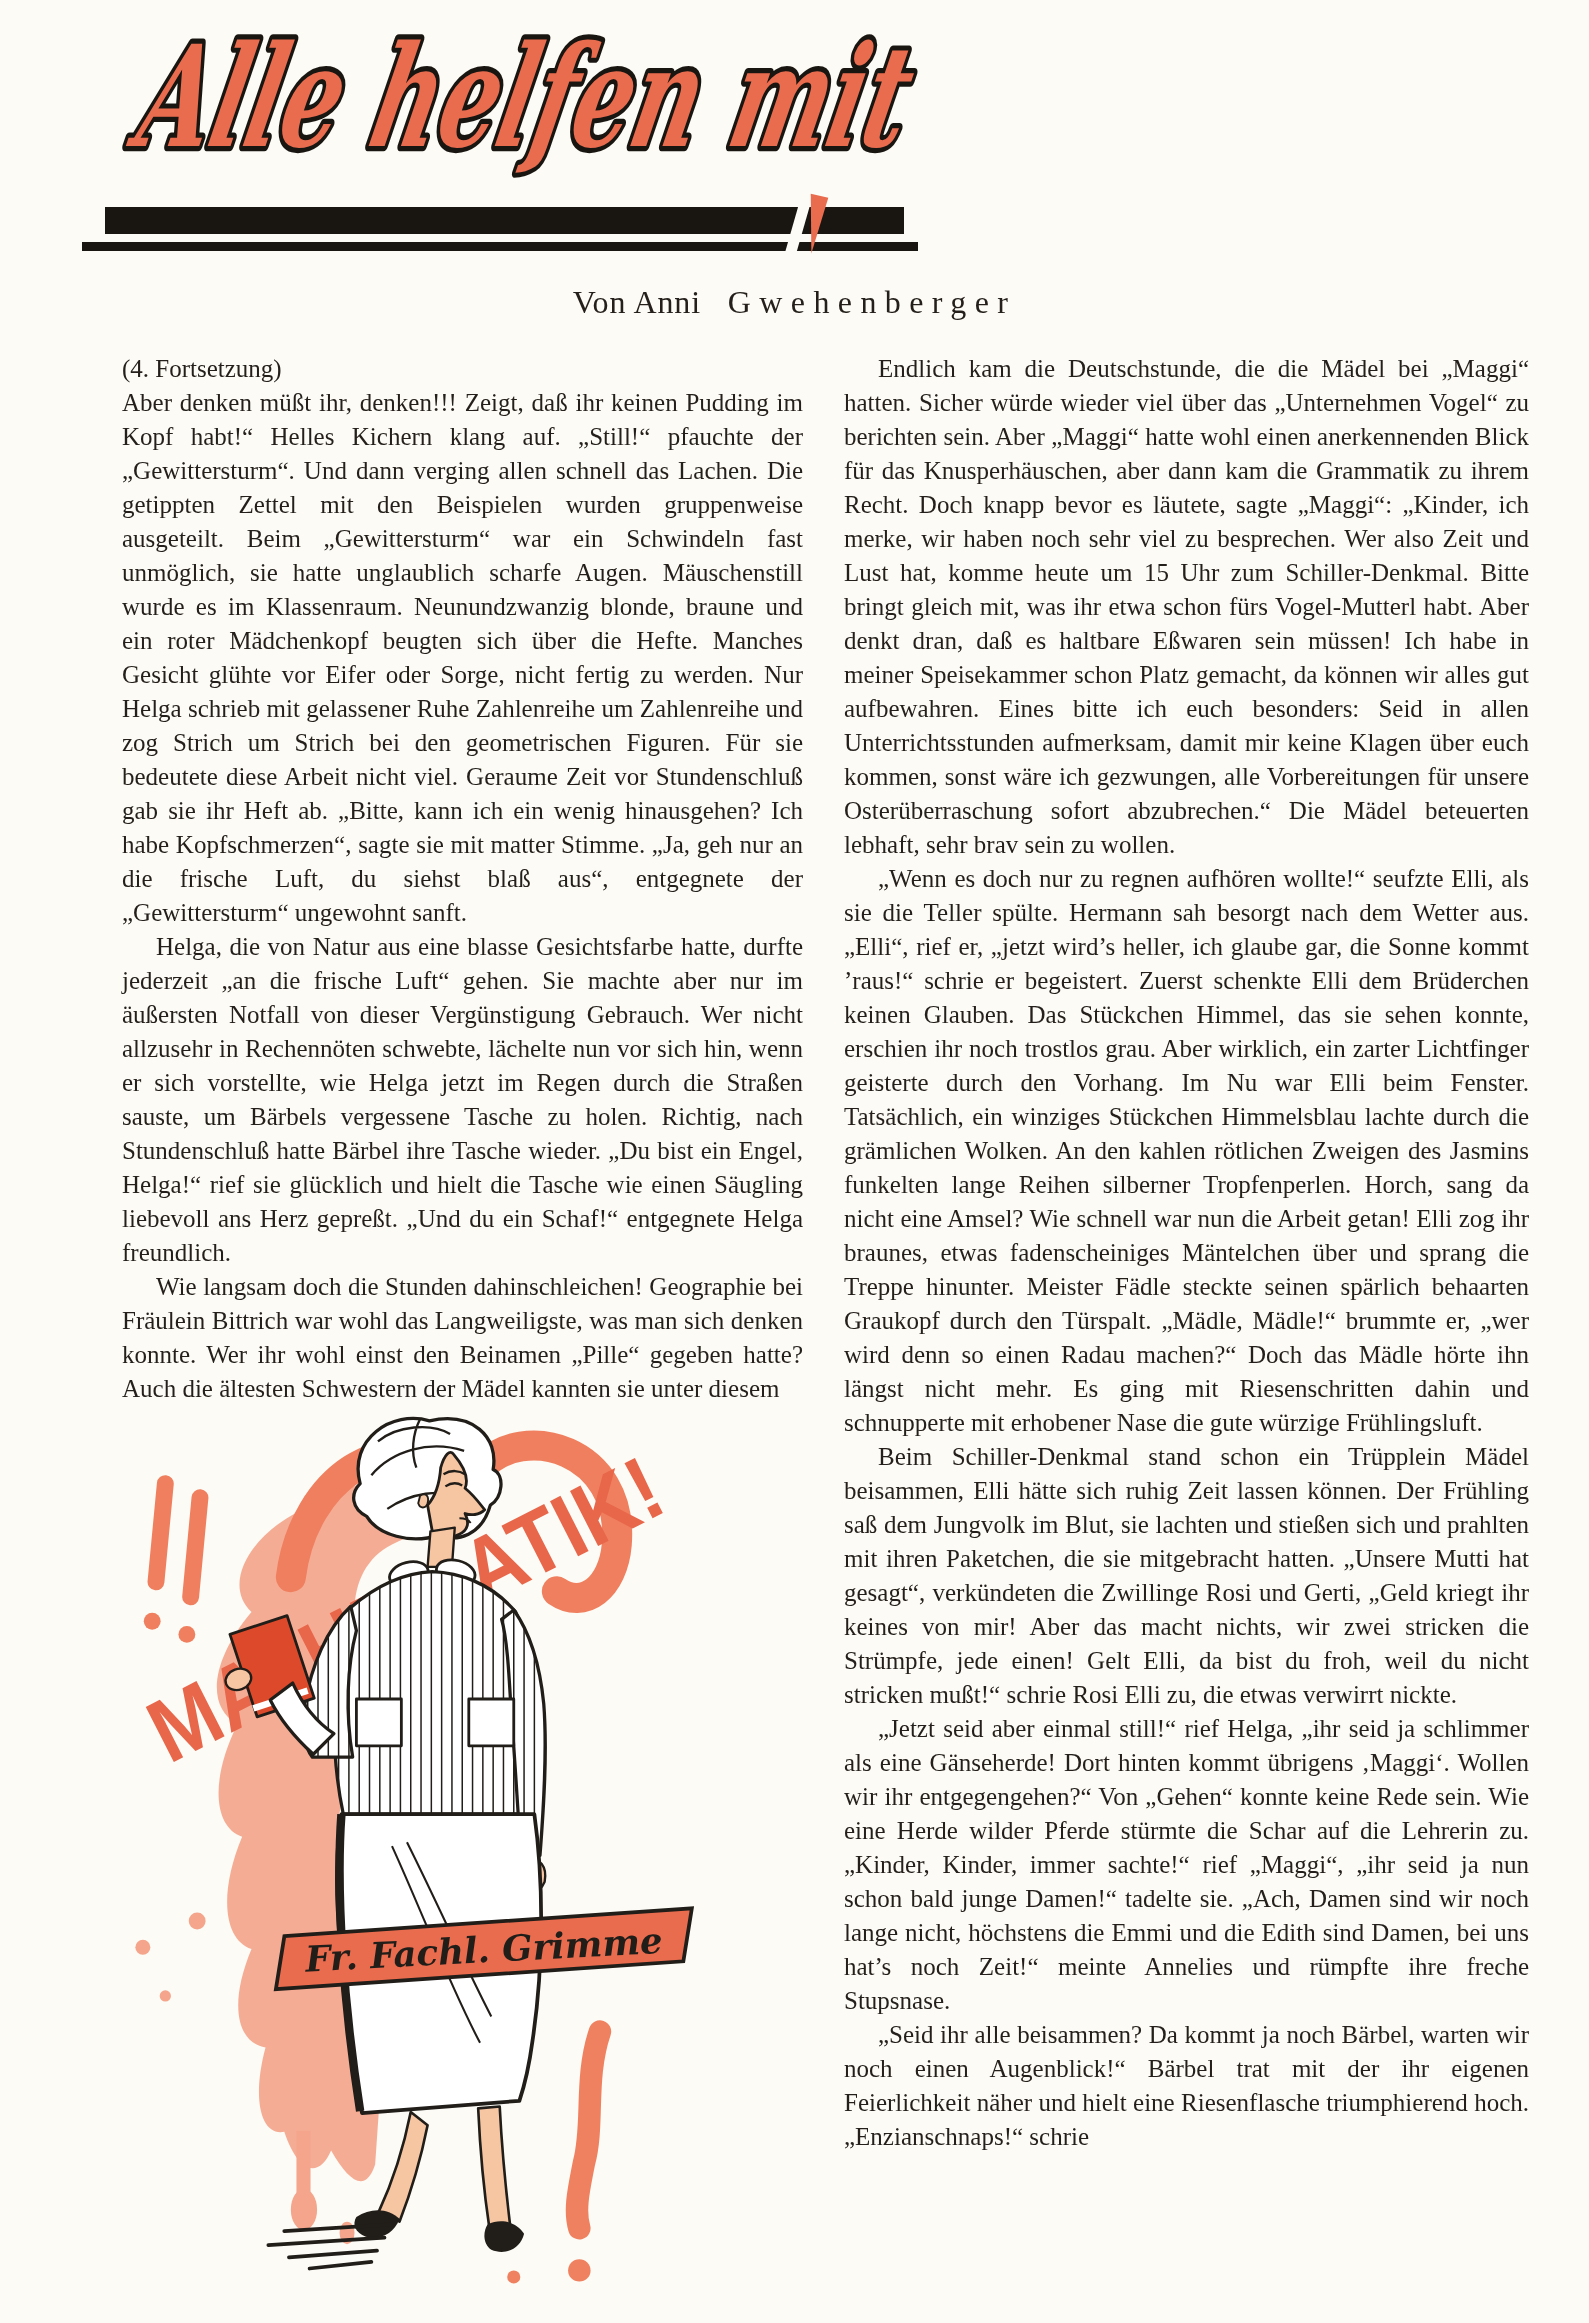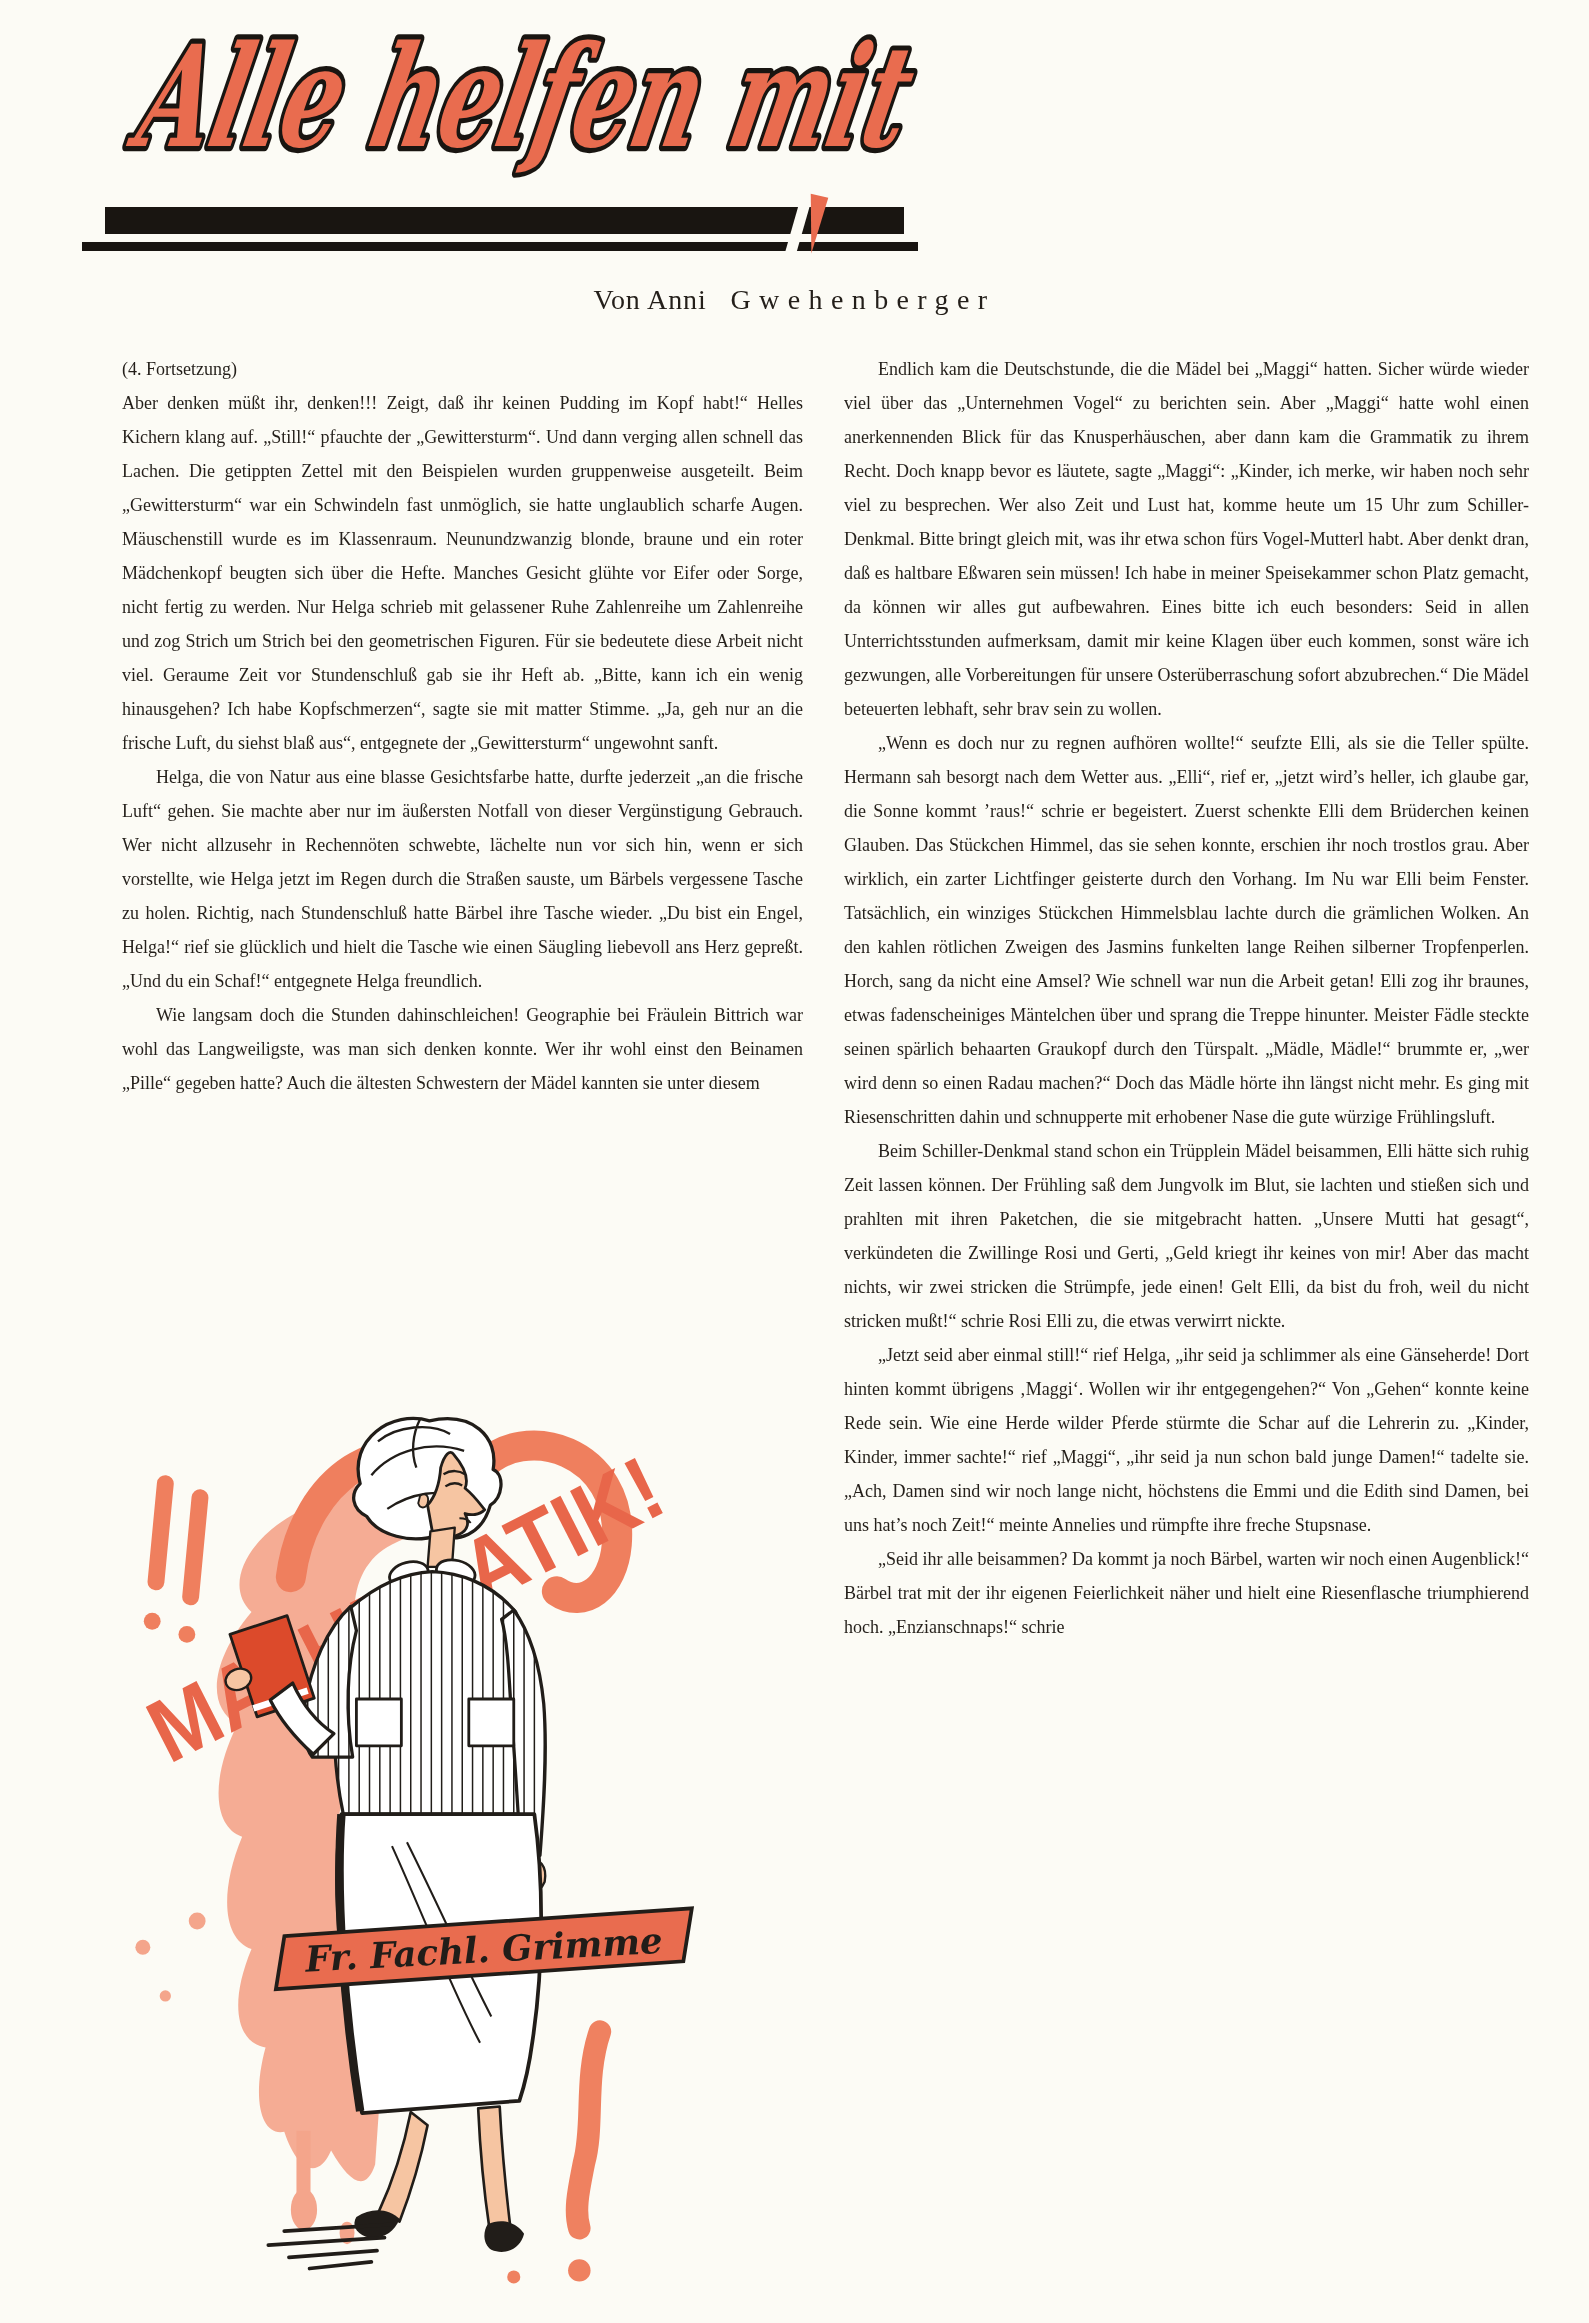--- a/index.html
+++ b/index.html
@@ -12,27 +12,27 @@
   .logo-wrap{position:absolute;left:89px;top:5.6px;width:843px;height:201px;}
   .bar{position:absolute;background:#191511;}
   .bar1{left:105px;top:207px;width:799px;height:27px;}
   .bar2{left:82px;top:242px;width:836px;height:9.4px;}
   .bar-slit{position:absolute;left:793px;top:191px;width:11.2px;height:69px;
     background:#fcfbf5;transform:rotate(16deg);}
   .bar-wedge{position:absolute;left:804px;top:195px;width:0;height:0;
     border-top:58px solid #e96c4f;border-left:14px solid transparent;
     border-right:4.7px solid transparent;transform:rotate(13deg);}
   .byline{position:absolute;left:0;top:284px;width:1589px;text-align:center;
-    font-size:28px;letter-spacing:0.9px;}
+    font-size:32px;letter-spacing:0.9px;}
   .byline .sp{letter-spacing:8.4px;}
   
   .col{position:absolute;top:352px;}
   .col-left{left:122px;width:681px;}
   .col-right{left:844px;width:685px;}
-  .col p{margin:0;text-align:justify;font-size:18px;line-height:34px;}
+  .col p{margin:0;text-align:justify;font-size:25px;line-height:34px;}
   .col p.ind{text-indent:34px;}
   .continuation{text-align:center;font-size:27px;line-height:34px;margin:0 0 8.4px 0;}
   
   .illus{position:absolute;left:111px;top:1385px;width:695px;height:939px;}
 </style>
 </head>
 <body>
 
 <div class="page">
 

